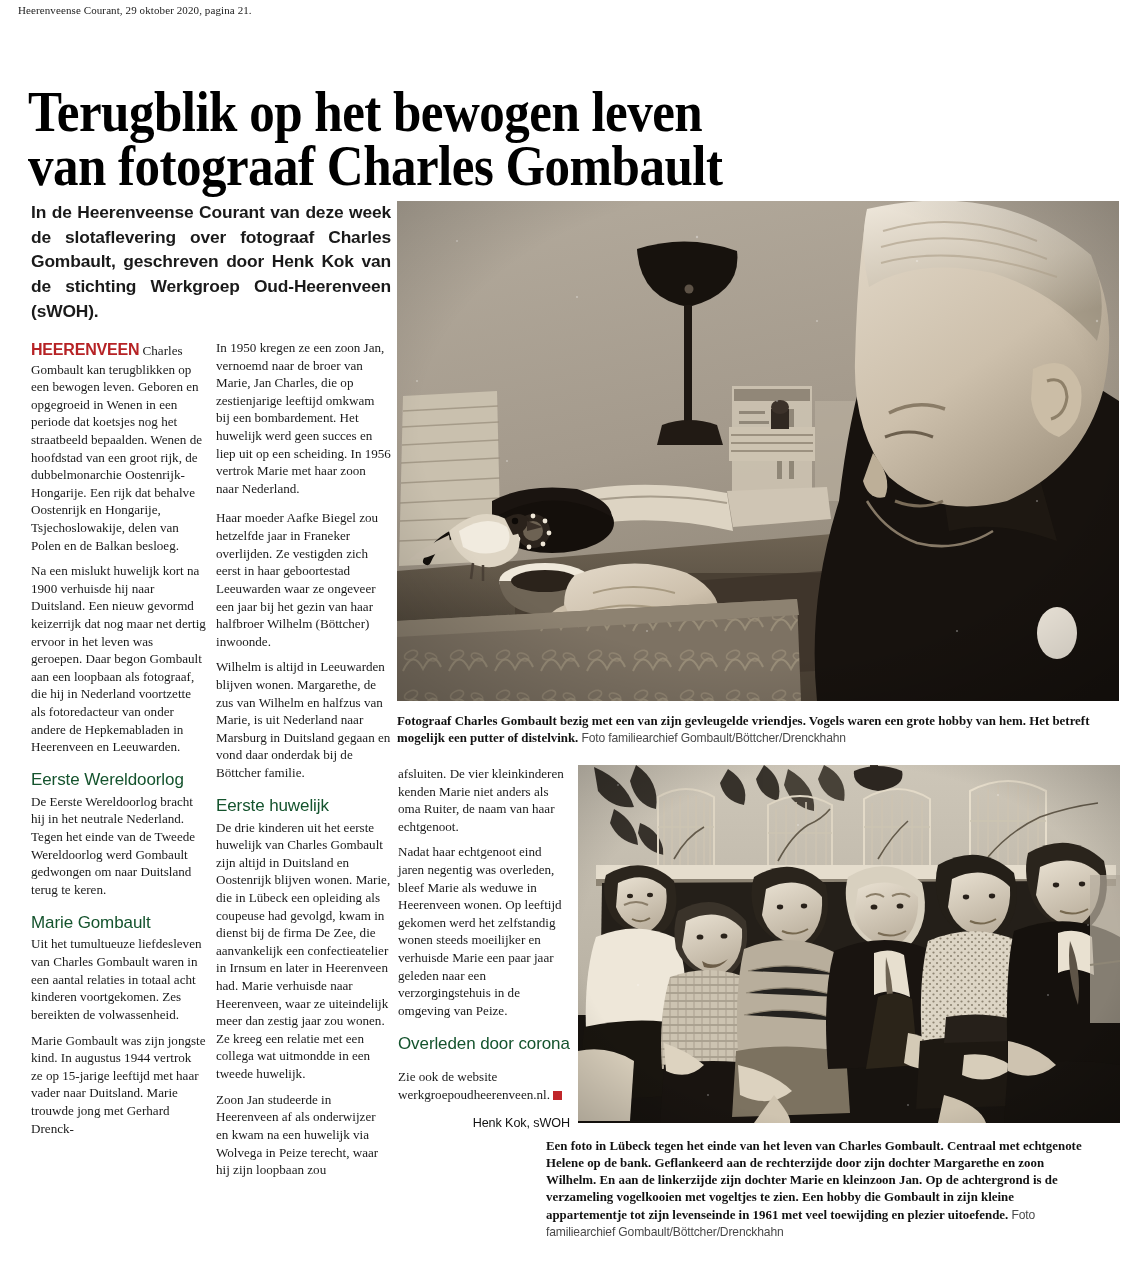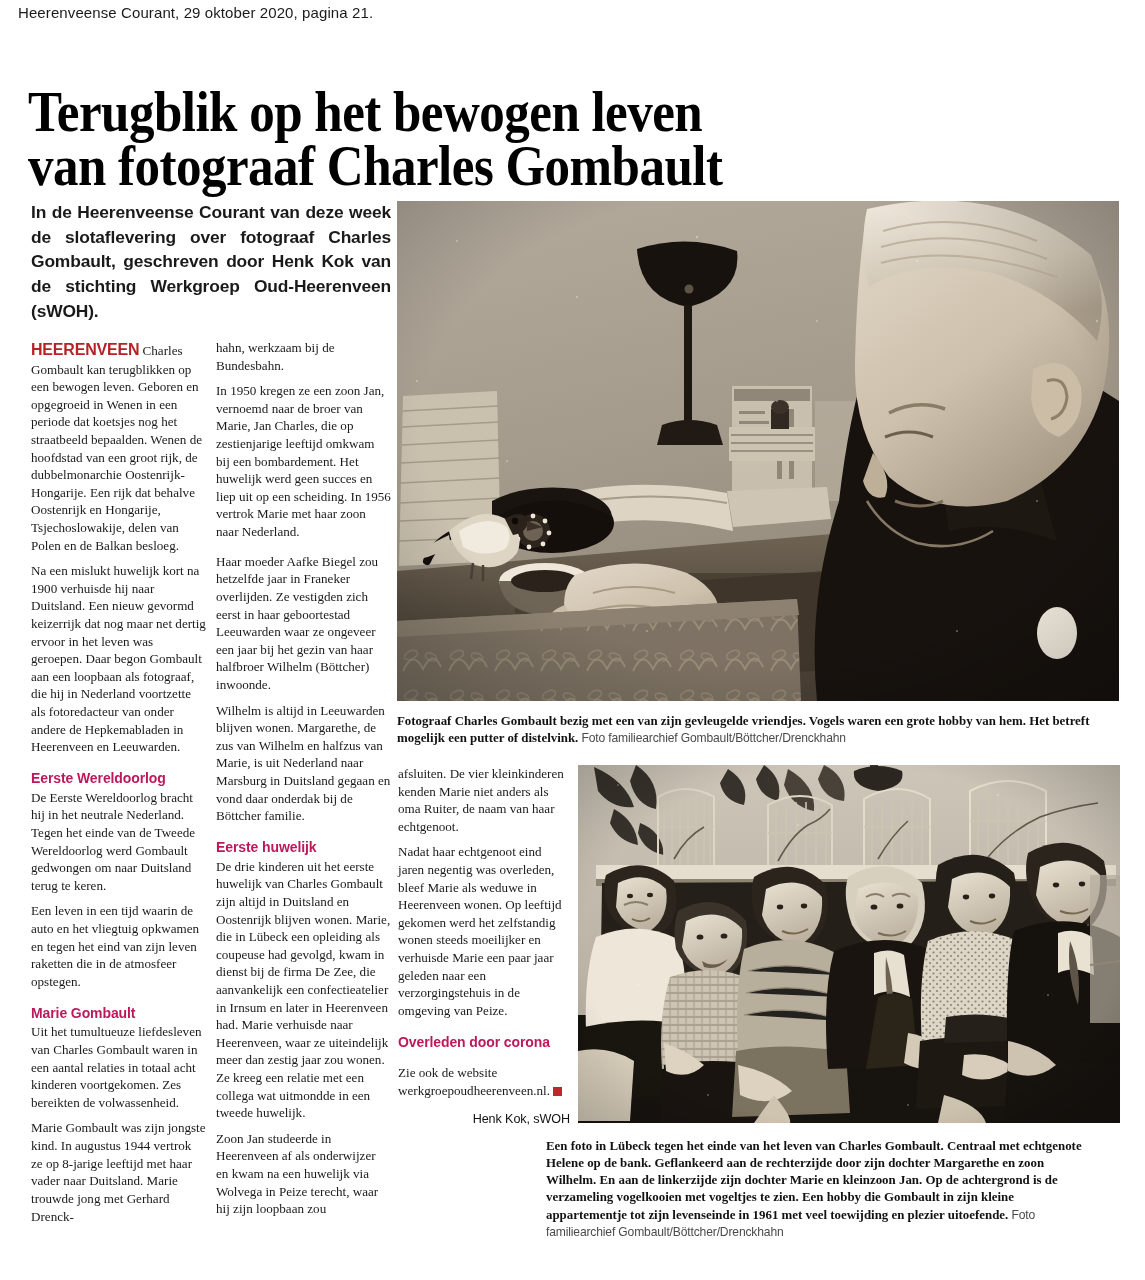--- a/index.html
+++ b/index.html
@@ -12,22 +12,22 @@
     color: #161616;
     overflow: hidden;
     position: relative;
   }
 
   
   .masthead {
     position: absolute;
     left: 18px;
     top: 4px;
-    font-family: Liberation Sans, sans-serif;
-    font-size: 15px;
+    font-family: Liberation Serif, serif;
+    font-size: 11px;
     color: #1b1b1b;
     letter-spacing: 0.1px;
     white-space: nowrap;
   }
 
   
   .headline {
     position: absolute;
     left: 28px;
     top: 46px;
@@ -69,24 +69,24 @@
   .col p { margin: 0; }
   .col p + p { margin-top: 8px; }
   .col .spacer { height: 12px; }
 
   #col1 { left: 31px; top: 339px; width: 175px; }
   #col2 { left: 216px; top: 339px; width: 175px; }
   #col3a { left: 398px; top: 765px; width: 172px; }
 
   .subhead {
     font-family: "Liberation Sans", sans-serif;
-    font-weight: bold;
-    font-size: 14px;
+    font-weight: normal;
+    font-size: 17px;
     line-height: 1.35;
-    color: #be185d;
+    color: #14532d;
     margin-top: 13px;
     margin-bottom: 1px;
     letter-spacing: -0.1px;
   }
 
   .dateline {
     font-family: "Liberation Sans", sans-serif;
     font-weight: bold;
     font-size: 16px;
     color: #b62225;
@@ -153,28 +153,26 @@
   <span class="hl-line">van fotograaf Charles Gombault</span>
 </h1>
 
 <div class="lead">In de Heerenveense Courant van deze week de slotaflevering over fotograaf Charles Gombault, geschreven door Henk Kok van de stichting Werkgroep Oud-Heerenveen (sWOH).</div>
 
 <div class="col" id="col1">
   <p><span class="dateline">HEERENVEEN</span><span> Charles Gombault kan terugblikken op een bewogen leven. Geboren en opgegroeid in Wenen in een periode dat koetsjes nog het straatbeeld bepaalden. Wenen de hoofdstad van een groot rijk, de dubbelmonarchie Oostenrijk-Hongarije. Een rijk dat behalve Oostenrijk en Hongarije, Tsjechoslowakije, delen van Polen en de Balkan besloeg.</span></p>
   <p>Na een mislukt huwelijk kort na 1900 verhuisde hij naar Duitsland. Een nieuw gevormd keizerrijk dat nog maar net dertig ervoor in het leven was geroepen. Daar begon Gombault aan een loopbaan als fotograaf, die hij in Nederland voortzette als fotoredacteur van onder andere de Hepkemabladen in Heerenveen en Leeuwarden.</p>
   <div class="subhead">Eerste Wereldoorlog</div>
   <p>De Eerste Wereldoorlog bracht hij in het neutrale Nederland. Tegen het einde van de Tweede Wereldoorlog werd Gombault gedwongen om naar Duitsland terug te keren.</p>
-  <p>Een leven in een tijd waarin de auto en het vliegtuig opkwamen en tegen het eind van zijn leven raketten die in de atmosfeer opstegen.</p>
   <div class="subhead">Marie Gombault</div>
   <p>Uit het tumultueuze liefdesleven van Charles Gombault waren in een aantal relaties in totaal acht kinderen voortgekomen. Zes bereikten de volwassenheid.</p>
-  <p>Marie Gombault was zijn jongste kind. In augustus 1944 vertrok ze op 8-jarige leeftijd met haar vader naar Duitsland. Marie trouwde jong met Gerhard Drenck-</p>
+  <p>Marie Gombault was zijn jongste kind. In augustus 1944 vertrok ze op 15-jarige leeftijd met haar vader naar Duitsland. Marie trouwde jong met Gerhard Drenck-</p>
 </div>
 
 <div class="col" id="col2">
-  <p>hahn, werkzaam bij de Bundesbahn.</p>
   <p>In 1950 kregen ze een zoon Jan, vernoemd naar de broer van Marie, Jan Charles, die op zestienjarige leeftijd omkwam bij een bombardement. Het huwelijk werd geen succes en liep uit op een scheiding. In 1956 vertrok Marie met haar zoon naar Nederland.</p>
   <div class="spacer"></div>
   <p>Haar moeder Aafke Biegel zou hetzelfde jaar in Franeker overlijden. Ze vestigden zich eerst in haar geboortestad Leeuwarden waar ze ongeveer een jaar bij het gezin van haar halfbroer Wilhelm (Böttcher) inwoonde.</p>
   <p>Wilhelm is altijd in Leeuwarden blijven wonen. Margarethe, de zus van Wilhelm en halfzus van Marie, is uit Nederland naar Marsburg in Duitsland gegaan en vond daar onderdak bij de Böttcher familie.</p>
   <div class="subhead">Eerste huwelijk</div>
   <p>De drie kinderen uit het eerste huwelijk van Charles Gombault zijn altijd in Duitsland en Oostenrijk blijven wonen. Marie, die in Lübeck een opleiding als coupeuse had gevolgd, kwam in dienst bij de firma De Zee, die aanvankelijk een confectieatelier in Irnsum en later in Heerenveen had. Marie verhuisde naar Heerenveen, waar ze uiteindelijk meer dan zestig jaar zou wonen. Ze kreeg een relatie met een collega wat uitmondde in een tweede huwelijk.</p>
   <p>Zoon Jan studeerde in Heerenveen af als onderwijzer en kwam na een huwelijk via Wolvega in Peize terecht, waar hij zijn loopbaan zou</p>
 </div>
 
 <div class="col" id="col3a">

